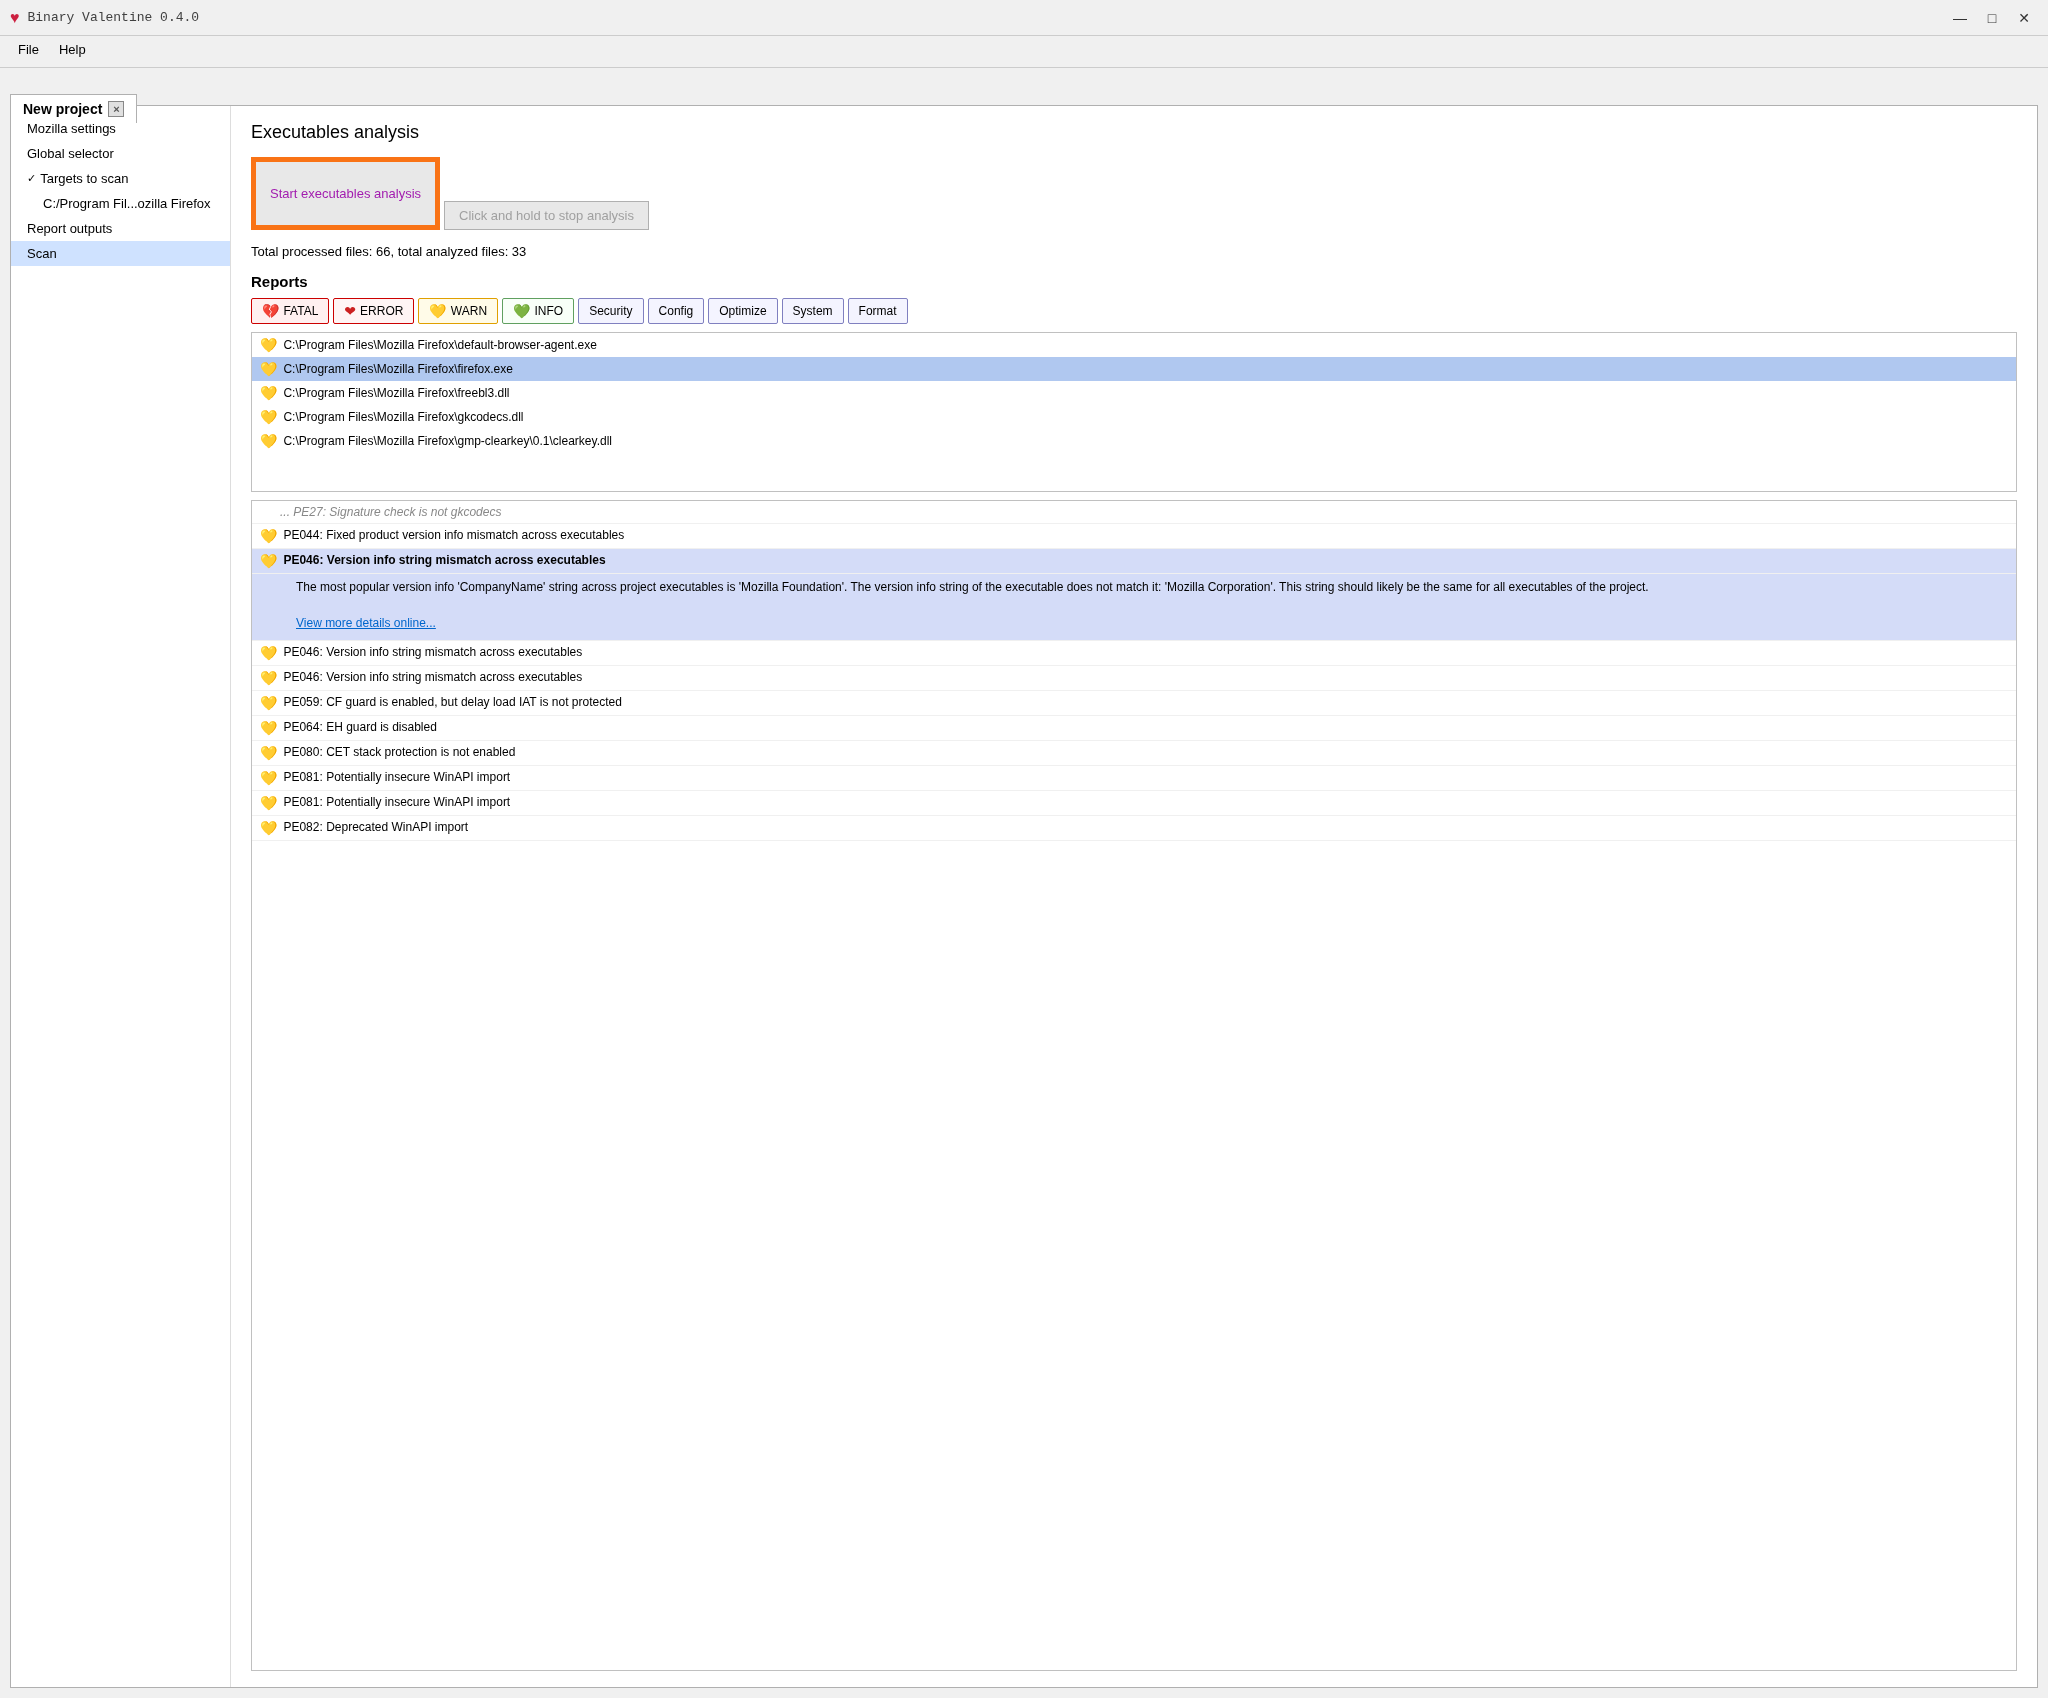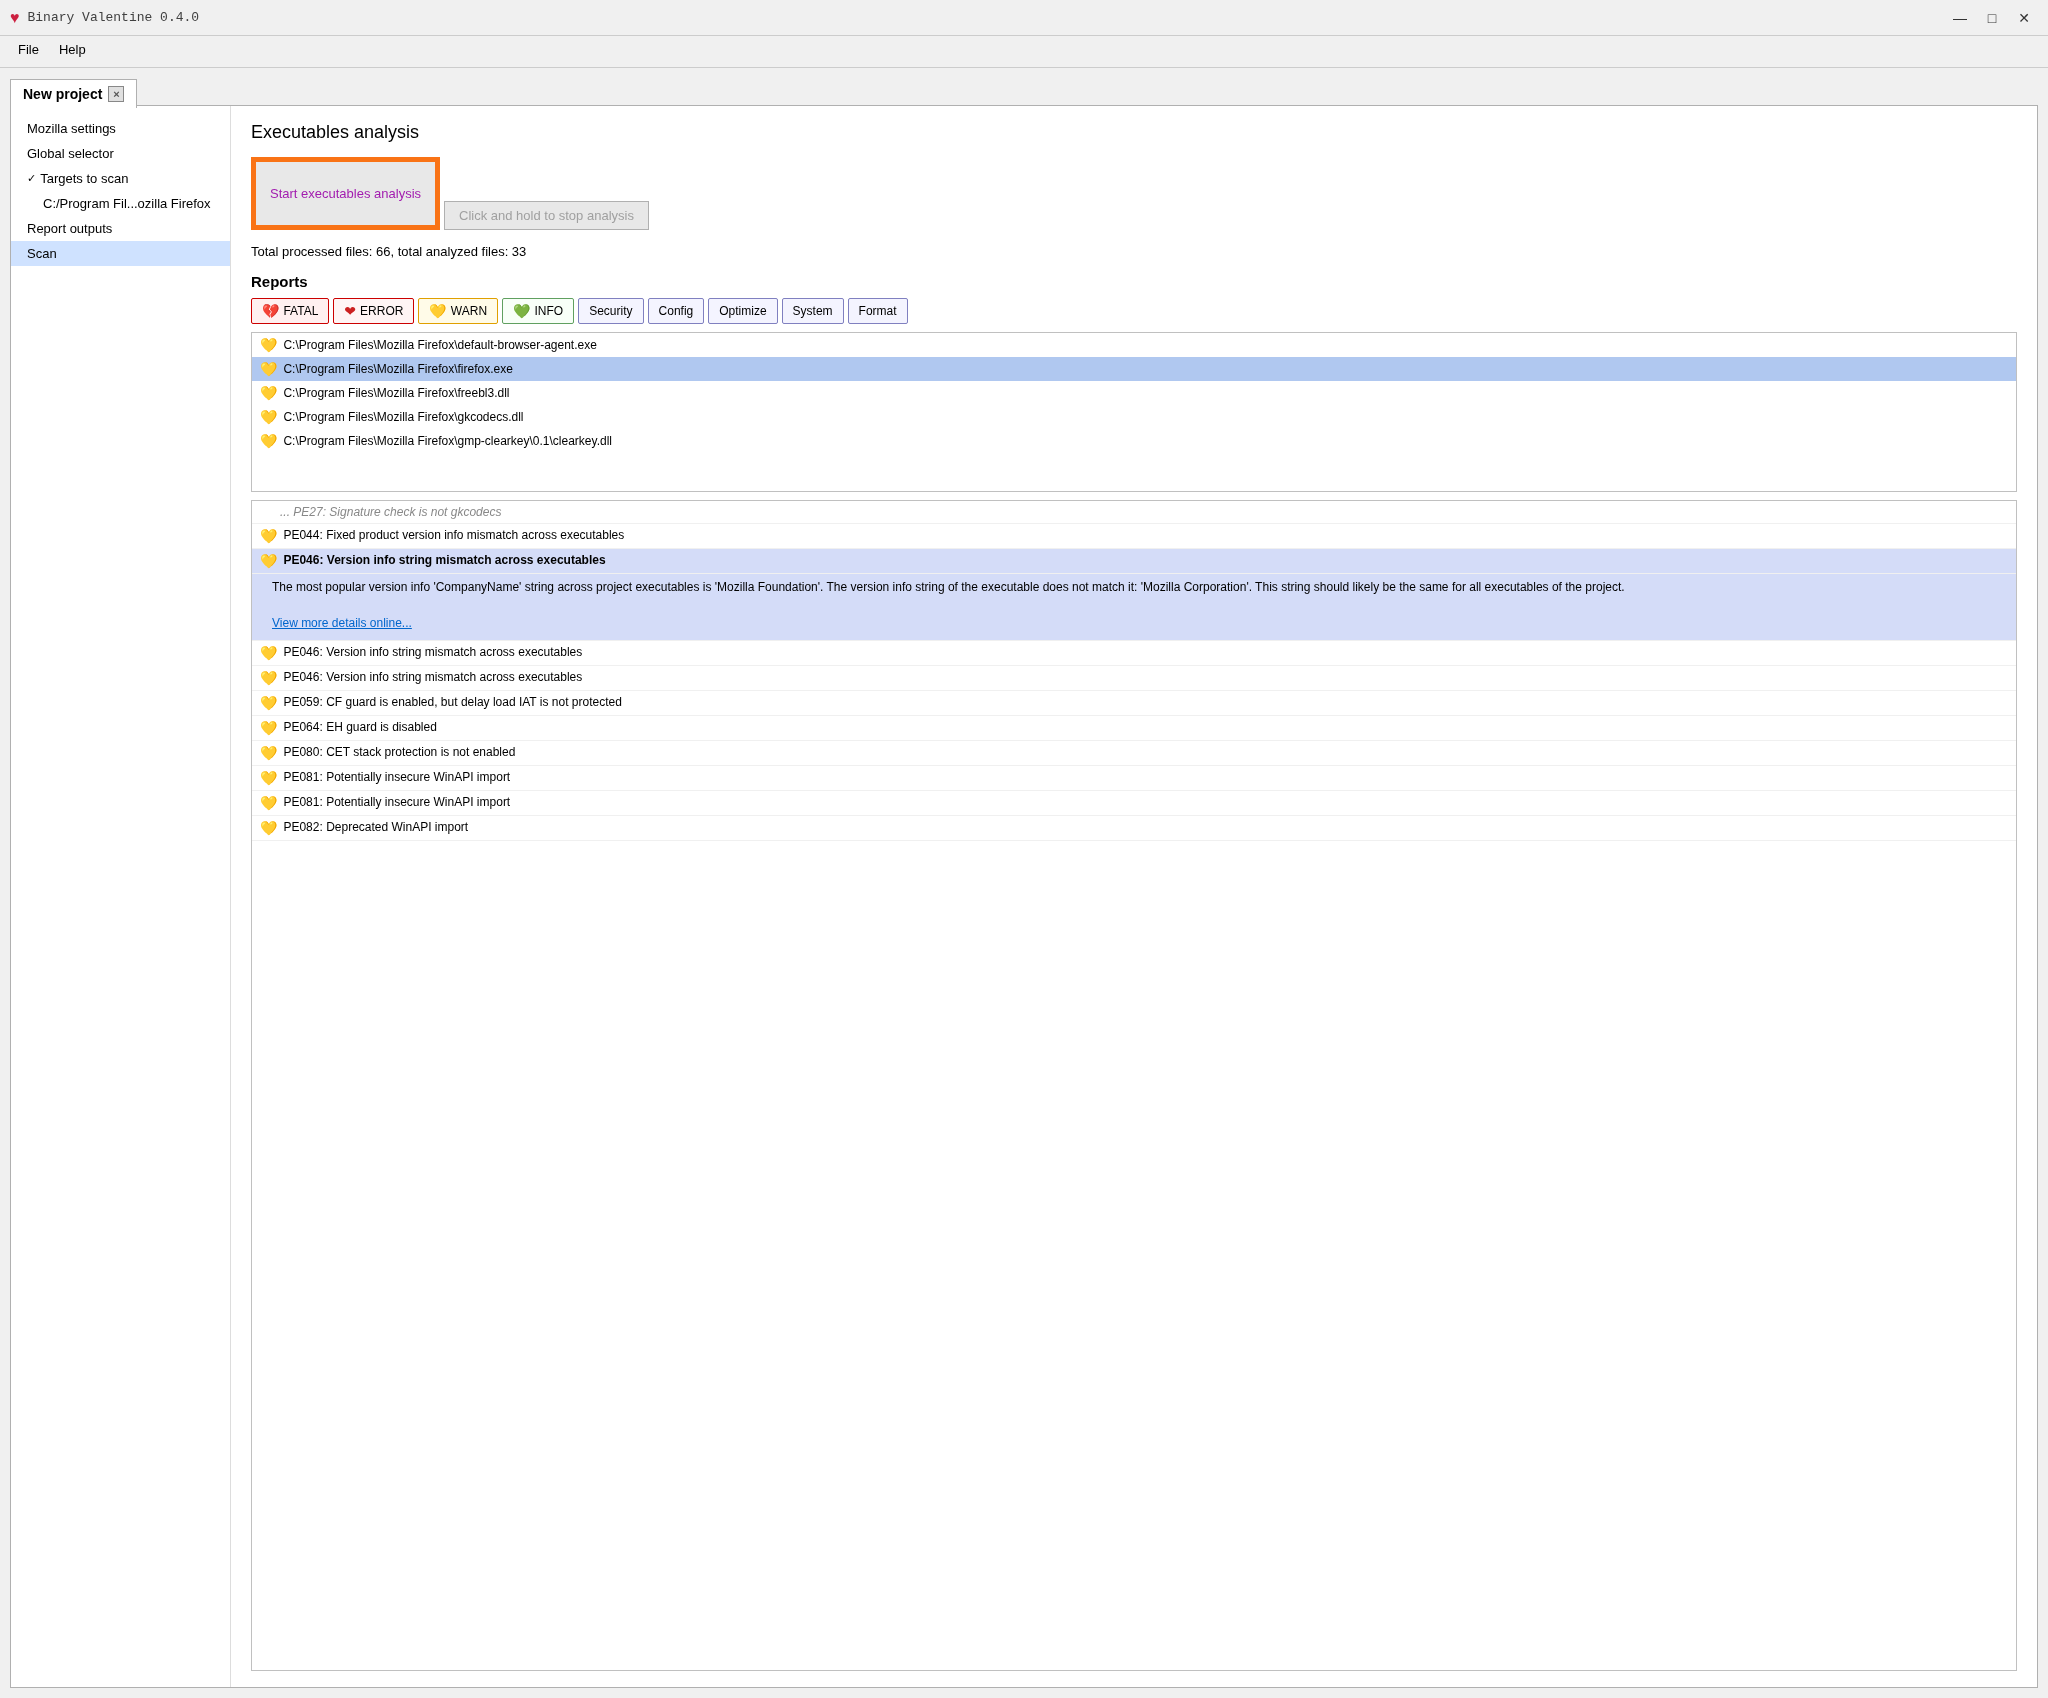--- a/index.html
+++ b/index.html
@@ -38,21 +38,21 @@
 
     
     .tab-bar {
       display: flex; align-items: flex-end; padding: 8px 0 0 10px;
       background: #f0f0f0;
     }
     .tab {
       display: flex; align-items: center; gap: 6px;
       background: white; border: 1px solid #b0b0b0; border-bottom: none;
       padding: 6px 12px; font-weight: bold; font-size: 14px;
-      cursor: pointer; position: relative; top: 3px;
+      cursor: pointer; position: relative; top: 18px;
     }
     .tab-close {
       width: 16px; height: 16px; border: 1px solid #888; background: #e0e0e0;
       display: flex; align-items: center; justify-content: center;
       cursor: pointer; font-size: 11px; color: #555;
     }
 
     
     .main-area {
       display: flex; flex: 1; background: white; border: 1px solid #b0b0b0;
@@ -134,21 +134,21 @@
       border: 1px solid #c0c0c0; background: white;
       flex: 1; overflow-y: auto; min-height: 0;
     }
     .report-item {
       display: flex; align-items: flex-start; gap: 6px;
       padding: 4px 8px; font-size: 12px; cursor: pointer; border-bottom: 1px solid #f0f0f0;
     }
     .report-item.expanded { background: #d4dcf8; }
     .report-item-bold { font-weight: bold; }
     .report-detail {
-      padding: 4px 8px 8px 20px; font-size: 12px; background: #d4dcf8;
+      padding: 4px 8px 8px 44px; font-size: 12px; background: #d4dcf8;
       line-height: 1.5; border-bottom: 1px solid #f0f0f0;
     }
     .report-detail a { color: #0066cc; text-decoration: underline; cursor: pointer; }
 
     
     ::-webkit-scrollbar { width: 10px; }
     ::-webkit-scrollbar-track { background: #f0f0f0; }
     ::-webkit-scrollbar-thumb { background: #b0b0b0; border: 1px solid #d0d0d0; }
 
     .app-logo { color: #cc2040; font-size: 16px; }

